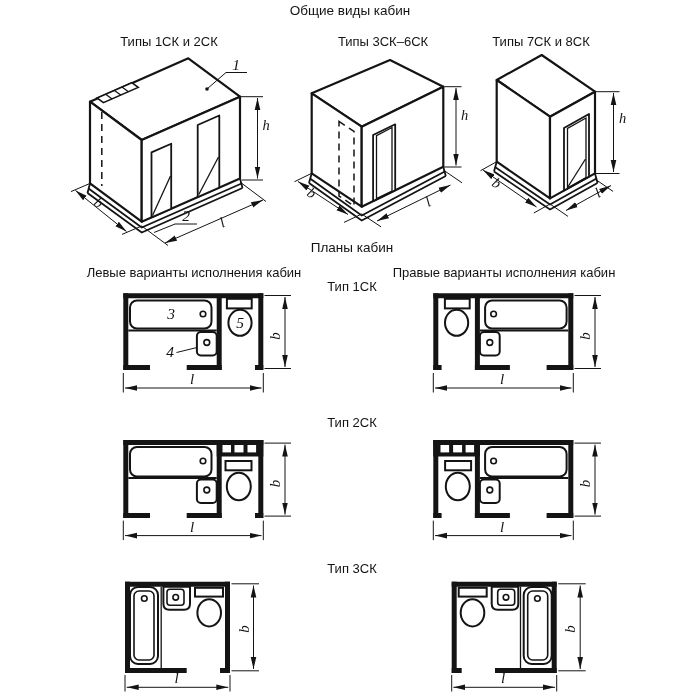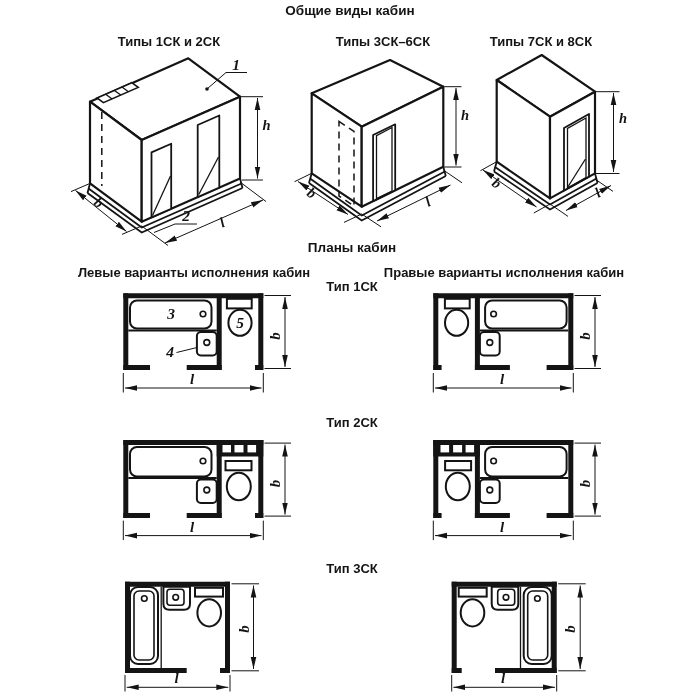--- a/index.html
+++ b/index.html
@@ -1,16 +1,16 @@
 <!DOCTYPE html>
 <html><head>
 <meta charset="utf-8">
 <style>
   html,body{margin:0;padding:0;background:#fff;}
-  .page{width:700px;height:700px;background:#fff;position:relative;overflow:hidden;font-weight:bold;}
+  .page{width:700px;height:700px;background:#fff;position:relative;overflow:hidden;}
   svg{display:block;}
   text{fill:#141414;}
   .lbl{font-family:"Liberation Sans",sans-serif;font-size:13px;}
   .lbl-lg{font-family:"Liberation Sans",sans-serif;font-size:13.5px;}
   .dim{font-family:"Liberation Serif",serif;font-style:italic;font-size:15px;}
   .dim-sm{font-family:"Liberation Serif",serif;font-style:italic;font-size:14.5px;}
   .call{font-family:"Liberation Serif",serif;font-style:italic;font-size:15.5px;}
   .face{fill:#fff;stroke:#141414;stroke-width:2.2;stroke-linejoin:round;}
   .thin{stroke:#141414;stroke-width:1.3;fill:none;}
   .med{stroke:#141414;stroke-width:1.8;fill:none;}

